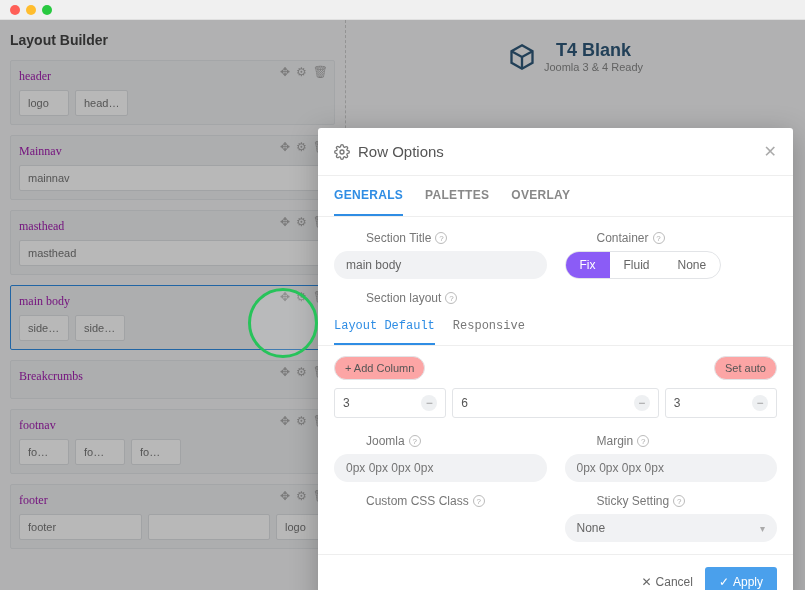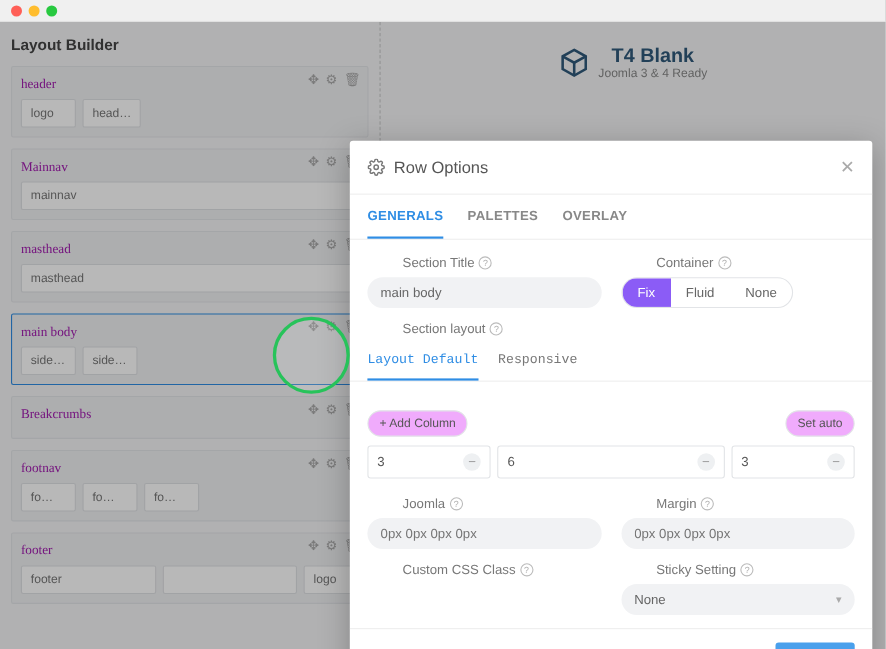--- a/index.html
+++ b/index.html
@@ -39,21 +39,21 @@
   .lbl { font-size: 12px; color: #777; margin-bottom: 6px; display: flex; align-items: center; gap: 4px; margin-left: 32px; }
   .help { display:inline-block; width:12px; height:12px; border:1px solid #bbb; border-radius:50%; font-size:8px; line-height:11px; text-align:center; color:#aaa; }
   .input { background: #f1f2f4; border: none; border-radius: 14px; padding: 7px 12px; font-size: 12px; color: #666; width: 100%; }
   .seg { display: flex; border: 1px solid #e2e4e7; border-radius: 14px; overflow: hidden; width: fit-content; }
   .seg .opt { padding: 6px 14px; font-size: 12px; color: #666; cursor: pointer; }
   .seg .opt.active { background: #8b5cf6; color: #fff; }
   .subtabs { display: flex; gap: 18px; border-bottom: 1px solid #eee; margin: 6px -16px 10px -16px; padding: 0 16px; font-family: Liberation Mono, monospace; }
   .subtabs .stab { padding: 8px 0 10px 0; font-size: 12px; color: #777; border-bottom: 2px solid transparent; cursor: pointer; }
   .subtabs .stab.active { color: #2f8de4; border-bottom-color: #2f8de4; }
   .tool-row { display: flex; justify-content: space-between; align-items: center; margin-bottom: 8px; }
-  .pill-btn { background: #f0abfc; border: 1px solid #e2e4e7; border-radius: 14px; padding: 5px 10px; font-size: 11px; color: #555; cursor: pointer; margin-top: 16px; }
+  .pill-btn { background: #fca5a5; border: 1px solid #e2e4e7; border-radius: 14px; padding: 5px 10px; font-size: 11px; color: #555; cursor: pointer; }
   .col-row { display: flex; gap: 6px; margin-bottom: 16px; }
   .col-input { display:flex; align-items:center; gap:6px; background:#fff; border:1px solid #e2e4e7; border-radius:3px; padding:6px 8px; }
   .col-input .val { font-size:12px; color:#555; }
   .step { width:16px; height:16px; border-radius:50%; background:#eef0f2; color:#999; font-size:12px; display:flex; align-items:center; justify-content:center; cursor:pointer; }
   .select { background:#f1f2f4; border:none; border-radius:14px; padding:7px 12px; font-size:12px; color:#666; width:100%; display:flex; justify-content:space-between; align-items:center; cursor:pointer; }
   .chev { color:#aaa; font-size:10px; }
   .modal-foot { display:flex; justify-content:flex-end; gap:12px; padding:12px 16px; border-top:1px solid #eee; margin-top:10px; }
   .btn-cancel { background:none; border:none; font-size:12px; color:#666; cursor:pointer; display:flex; align-items:center; gap:4px; }
   .btn-apply { background:#4aa0ec; color:#fff; border:none; border-radius:3px; padding:8px 14px; font-size:12px; cursor:pointer; display:flex; align-items:center; gap:4px; }
   .gear-svg { width:16px; height:16px; }

